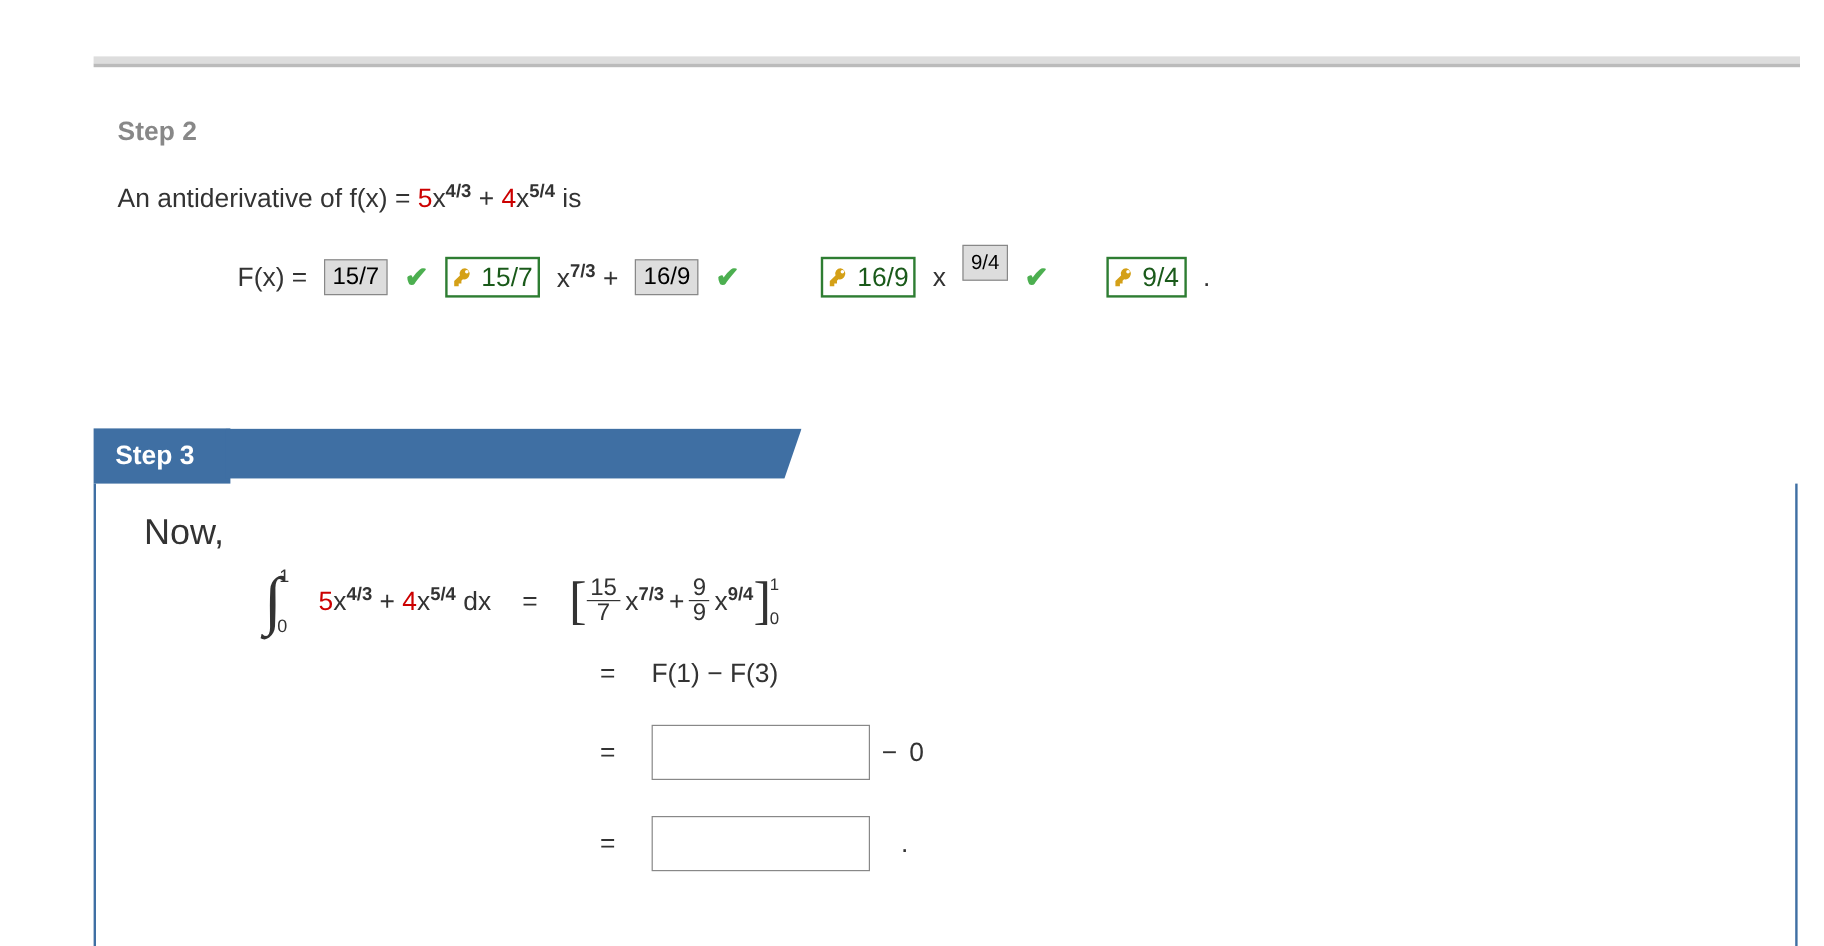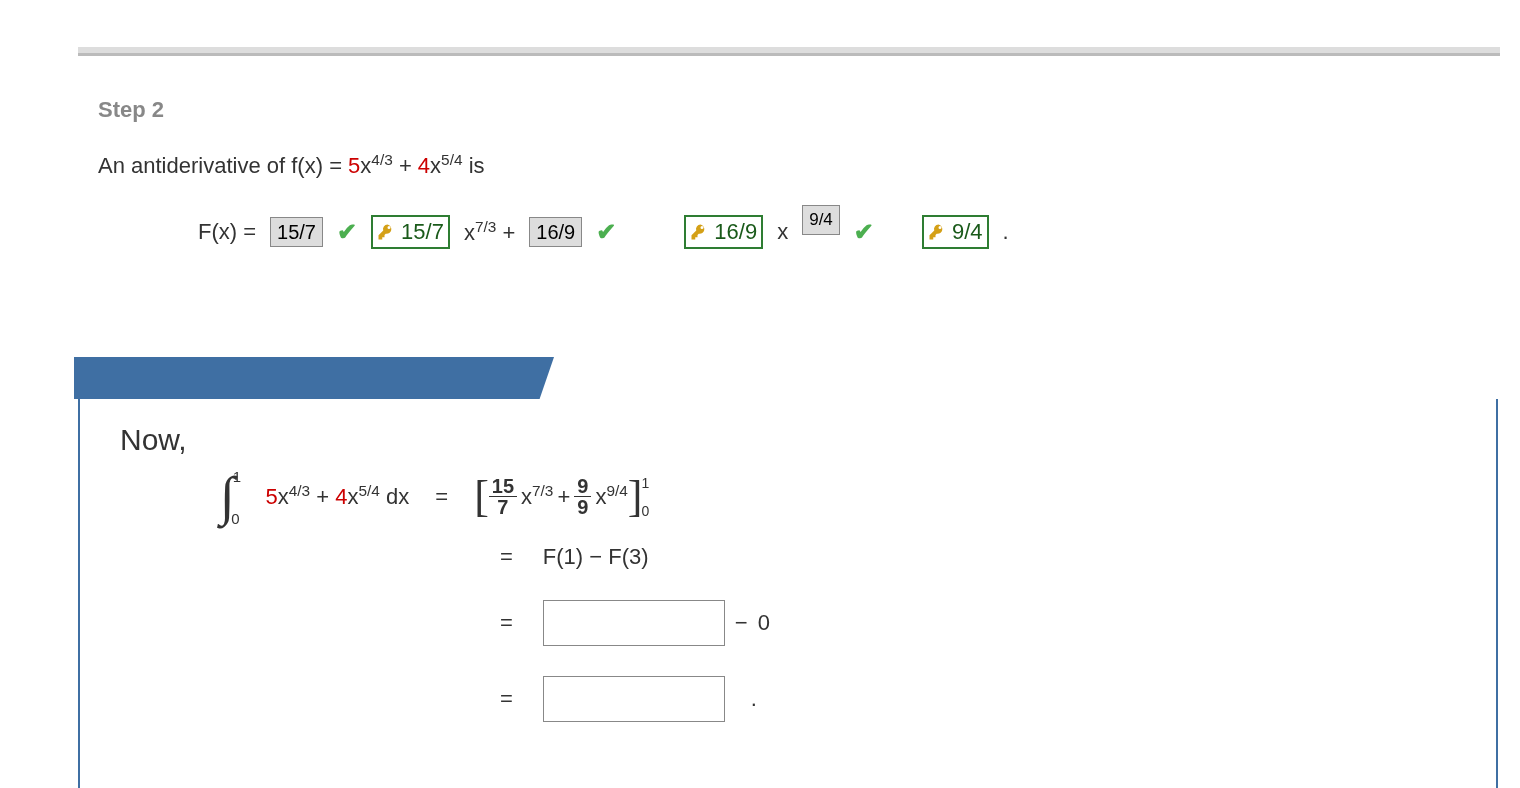--- a/index.html
+++ b/index.html
@@ -5,42 +5,42 @@
   html,body{margin:0;padding:0;background:#fff;font-family:Verdana,Geneva,sans-serif;color:#333;}
   .page{width:1520px;height:788px;position:relative;box-sizing:border-box;margin-top:47px;}
   .top-rule{position:absolute;left:78px;right:20px;top:0;height:6px;background:#ddd;}
   .top-rule::after{content:"";position:absolute;left:0;right:0;bottom:-3px;height:3px;background:#bbb;}
 
   .step2{position:absolute;left:98px;top:50px;width:1380px;}
   .step-title{font-weight:bold;color:#888;font-size:22px;}
   .para{font-size:22px;color:#333;margin-top:28px;}
   .ital{}
   .red{color:#c00;}
-  sup{font-size:0.7em;vertical-align:super;}
+  sup{font-size:0.7em;vertical-align:super;font-weight:bold;}
 
   .eqrow{display:flex;align-items:center;gap:14px;font-size:22px;margin-top:36px;margin-left:100px;}
   .grey-box{display:inline-block;border:1px solid #888;background:#ddd;padding:0 6px;font-size:20px;line-height:28px;color:#000;}
   .check{color:#4CAF50;font-size:24px;font-weight:bold;}
   .key-box{display:inline-flex;align-items:center;border:2px solid #2e7d32;background:#fff;padding:2px 4px;gap:6px;font-size:22px;color:#1a5a1a;}
   .key-icon{width:18px;height:18px;}
 
   .step3-wrap{position:absolute;left:78px;top:310px;width:1420px;}
   .step3-tab{display:inline-block;background:#3f6fa3;color:#fff;font-weight:bold;font-size:22px;padding:10px 30px 10px 18px;}
   .step3-tab-ext{display:inline-block;vertical-align:top;background:#3f6fa3;height:42px;width:480px;margin-left:-4px;clip-path:polygon(0 0,100% 0,97% 100%,0 100%);} 
   .step3-body{border:2px solid #3f6fa3;border-top:none;padding:24px 40px 60px 40px;min-height:380px;box-sizing:border-box;}
   .now{font-size:30px;}
 
   .eq-block{margin-top:14px;margin-left:100px;font-size:22px;}
   .eq-line{display:flex;align-items:center;gap:10px;margin-bottom:22px;}
   .int{display:inline-flex;align-items:center;gap:2px;}
   .int-sign{font-size:54px;line-height:0.6;font-family:'Times New Roman',serif;display:inline-block;position:relative;}
   .int-upper{position:relative;top:-20px;left:-4px;font-size:15px;}
   .int-lower{position:relative;bottom:-22px;left:-16px;font-size:15px;}
 
-  .frac{display:inline-flex;flex-direction:column;align-items:center;line-height:1;font-size:20px;font-weight:bold;}
+  .frac{display:inline-flex;flex-direction:column;align-items:center;line-height:1;font-size:20px;}
   .frac .num{border-bottom:1.5px solid #333;padding:0 3px;}
   .frac .den{padding:0 3px;}
   .big-l{font-size:44px;font-family:'Times New Roman',serif;}
   .big-r{font-size:44px;font-family:'Times New Roman',serif;}
   .br-sup{font-size:14px;align-self:flex-start;margin-left:-3px;}
   .br-sub{font-size:14px;align-self:flex-end;margin-left:-3px;}
   .bracket-group{display:inline-flex;align-items:center;}
   .bracket-limits{display:inline-flex;flex-direction:column;justify-content:space-between;height:44px;margin-left:2px;}
 
   .eq-indent{margin-left:280px;}
@@ -102,21 +102,21 @@
             <path fill="#d4a017" d="M14 2a6 6 0 0 0-5.65 8L2 16.34V22h5v-3h3v-3l1.66-1.66A6 6 0 1 0 14 2zm2 6a2 2 0 1 1 2-2 2 2 0 0 1-2 2z"></path>
           </svg>
         <span>9/4</span>
       </span>
       <span style="font-size:22px;">.</span>
     </div>
   </div>
 
   <div class="step3-wrap">
     <div>
-      <span class="step3-tab-ext"></span>
+      <span class="step3-tab">Step 3</span><span class="step3-tab-ext"></span>
     </div>
     <div class="step3-body">
       <div class="now">Now,</div>
 
       <div class="eq-block">
 
         <div class="eq-line">
           <span class="int">
             <span class="int-sign">∫</span>
             <span class="int-upper">1</span>

